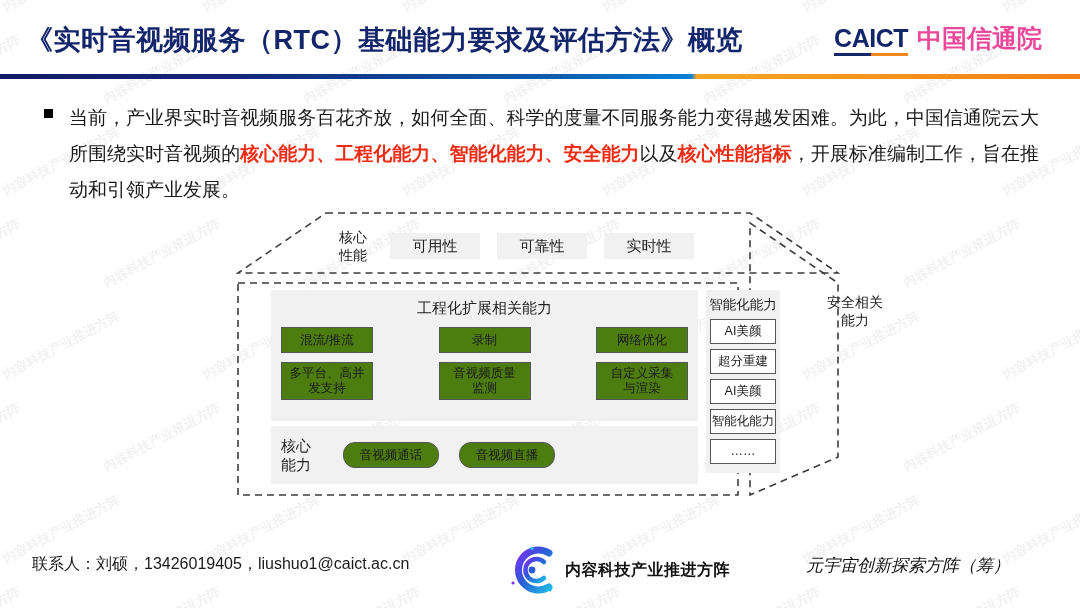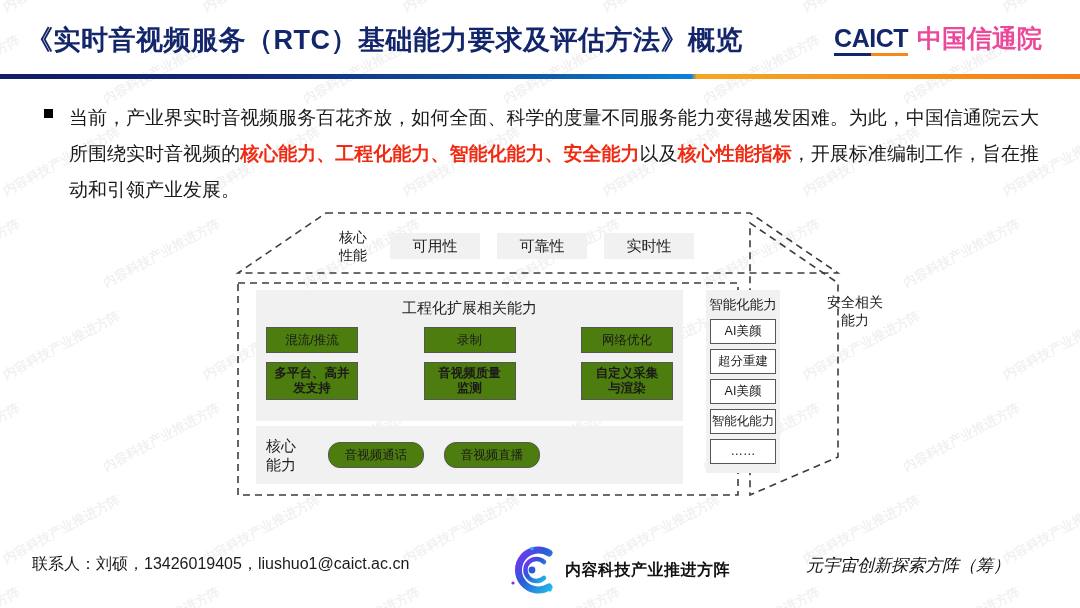--- a/index.html
+++ b/index.html
@@ -39,30 +39,30 @@
   #diagram svg.edges{position:absolute;left:0;top:0;width:600px;height:300px;overflow:visible;}
   .dash{fill:none;stroke:#3d3d3d;stroke-width:1.6;stroke-dasharray:7 5;}
   
   #top-band{position:absolute;left:95px;top:18px;width:405px;height:45px;display:flex;align-items:center;}
   #core-perf-label{font-size:14px;line-height:18px;color:#222;width:40px;text-align:center;flex:0 0 auto;}
   .perf-box{
     background:#f1f1f1;color:#222;font-size:15px;height:26px;line-height:26px;
     text-align:center;width:90px;margin-left:17px;flex:0 0 auto;
   }
   
-  #front-content{position:absolute;left:18px;top:85px;width:427px;}
+  #front-content{position:absolute;left:33px;top:85px;width:427px;}
   #eng-panel{background:#f1f1f1;padding:9px 10px 12px 10px;}
   #eng-title{text-align:center;font-size:15px;color:#222;margin-bottom:9px;}
   .cell-row{display:flex;justify-content:space-between;margin-bottom:9px;}
   .cell{
     border:1.3px solid #565656;background:#4d7c0f;font-size:12.5px;color:#1a1a1a;
     text-align:center;width:92px;min-height:26px;display:flex;align-items:center;
     justify-content:center;line-height:15px;padding:2px 1px;box-sizing:border-box;
   }
-  .cell.two-line{min-height:38px;font-weight:bold;}
+  .cell.two-line{min-height:38px;}
   #core-panel{background:#f1f1f1;margin-top:5px;padding:10px 10px;display:flex;align-items:center;}
   #core-cap-label{font-size:15px;line-height:19px;color:#222;width:42px;flex:0 0 auto;}
   #core-panel .cell{width:96px;margin-left:20px;border-radius:12px;}
   
   #ai-panel{position:absolute;left:468px;top:85px;width:74px;background:#f1f1f1;padding:2px 0 4px 0;}
   #ai-title{font-size:13.5px;color:#222;text-align:center;padding:4px 0 5px 0;}
   .ai-cell{
     border:1.3px solid #565656;background:#fff;font-size:12.5px;color:#1a1a1a;
     text-align:center;height:23px;line-height:23px;margin:0 4px 5px 4px;
   }

